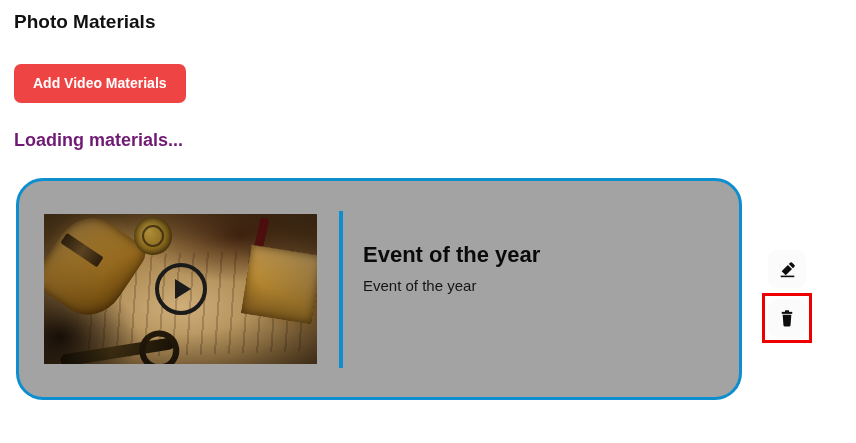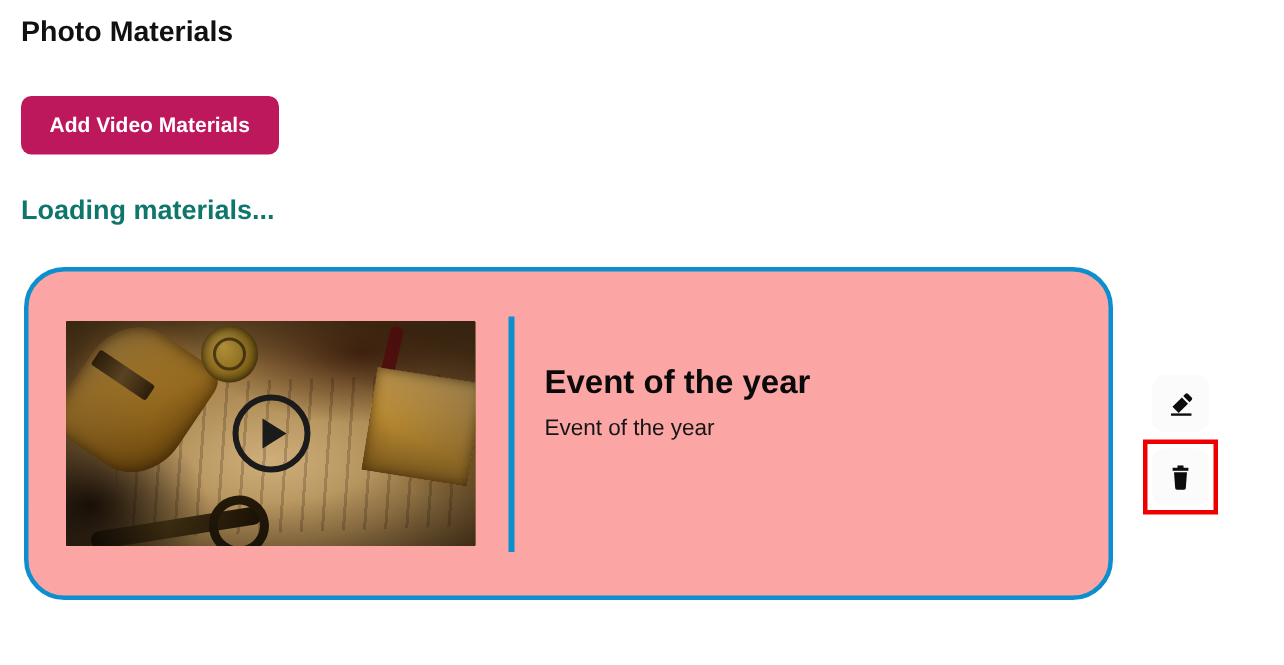--- a/index.html
+++ b/index.html
@@ -20,42 +20,42 @@
     font-size:19px;font-weight:bold;color:#111111;
     line-height:24px;padding-bottom:4px;
     white-space:nowrap;cursor:pointer;
     border-bottom:2px solid transparent;
   }
   .tab.active{border-bottom:2px solid #0d8ecf;}
 
   
   .add-btn{
     position:absolute;left:14px;top:64px;
-    background:#be185d;color:#ffffff;
+    background:#ef4444;color:#ffffff;
     border:none;border-radius:7px;
     font-family:"Liberation Sans", sans-serif;
     font-size:14px;font-weight:bold;
     padding:0 19px;height:39px;line-height:39px;
     cursor:pointer;white-space:nowrap;
   }
 
   
   .loading{
     position:absolute;left:14px;top:127px;
-    font-size:18px;font-weight:bold;color:#0f766e;
+    font-size:18px;font-weight:bold;color:#701a75;
     line-height:26px;white-space:nowrap;
   }
 
   
   .card{
     position:absolute;left:16px;top:178px;
     width:726px;height:222px;
     border:3px solid #0d8ecf;
     border-radius:27px;
-    background:#fca5a5;
+    background:#a3a3a3;
     box-sizing:border-box;
     display:flex;align-items:center;
   }
   .thumb{
     position:relative;
     margin-left:25px;
     width:273px;height:150px;
     border-radius:1px;
     overflow:hidden;
     flex:none;

